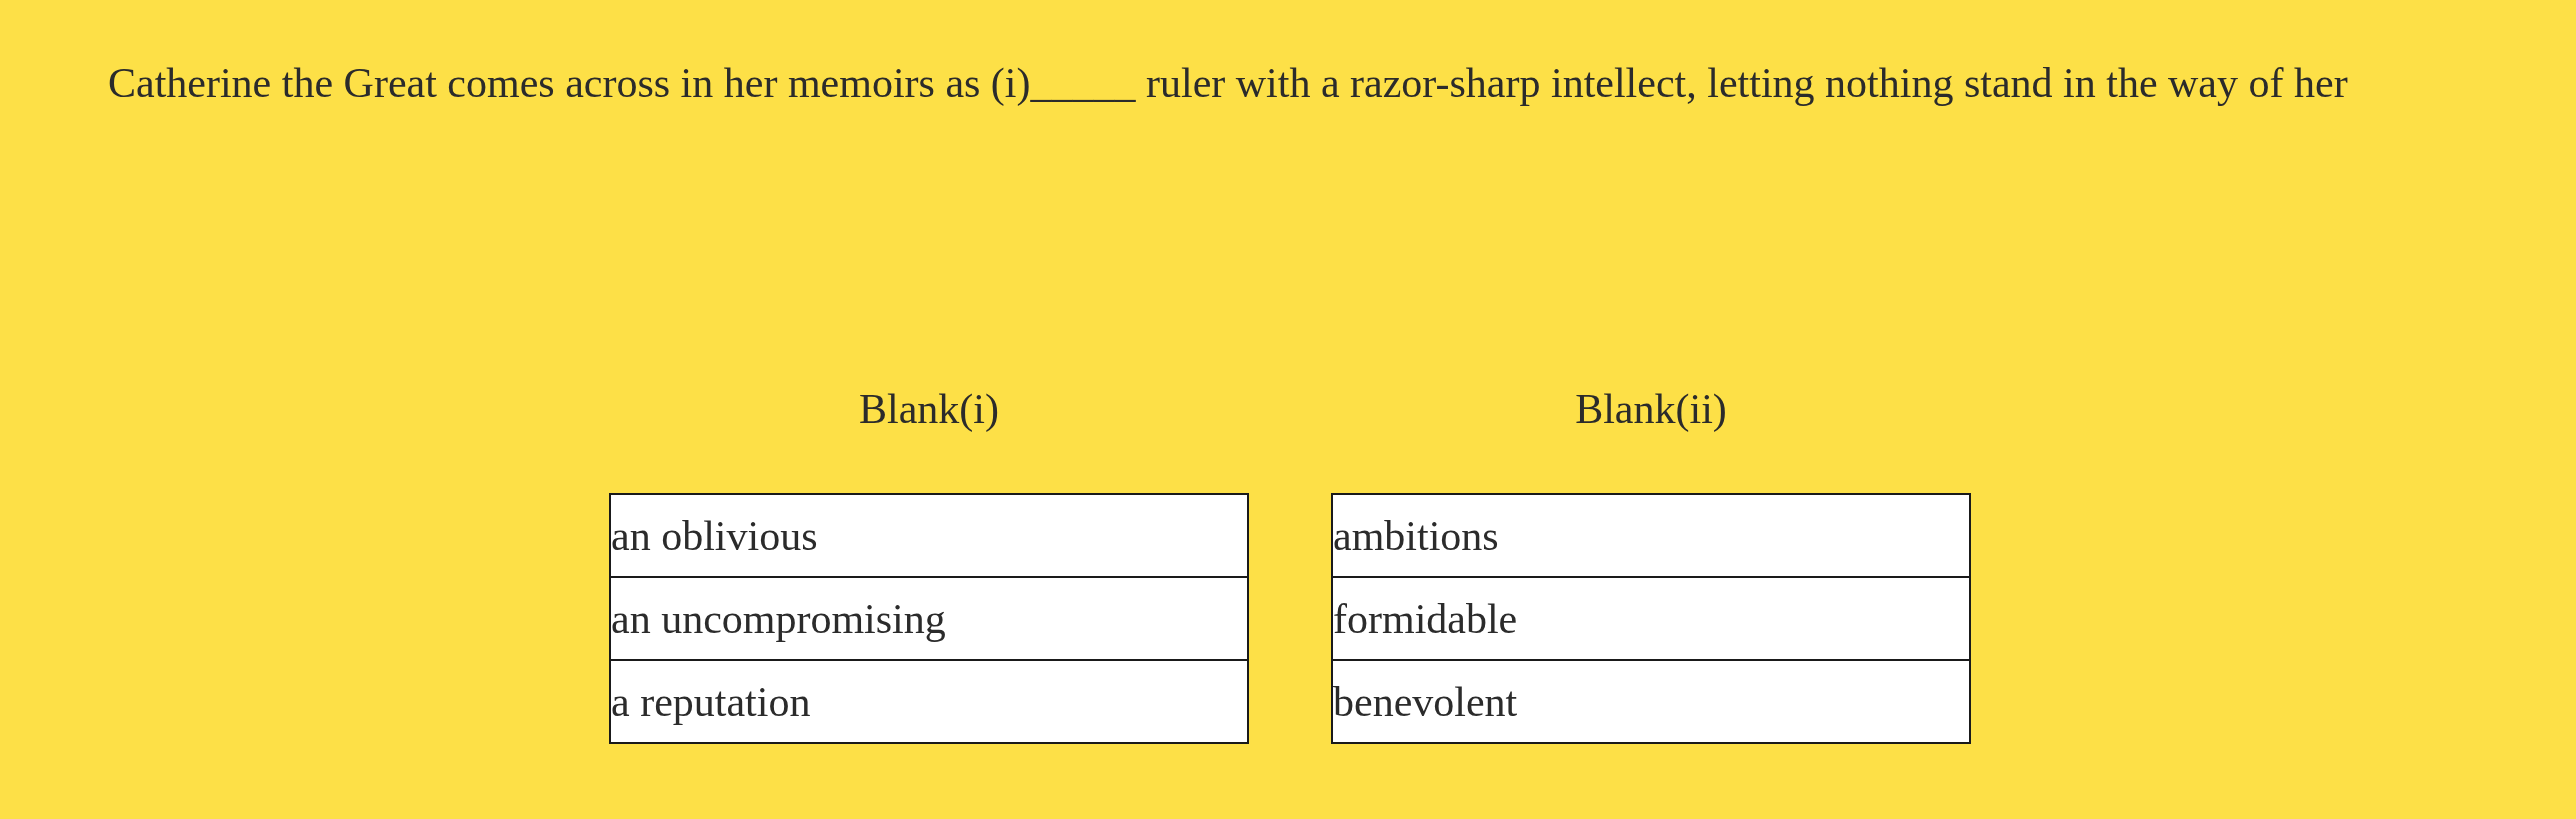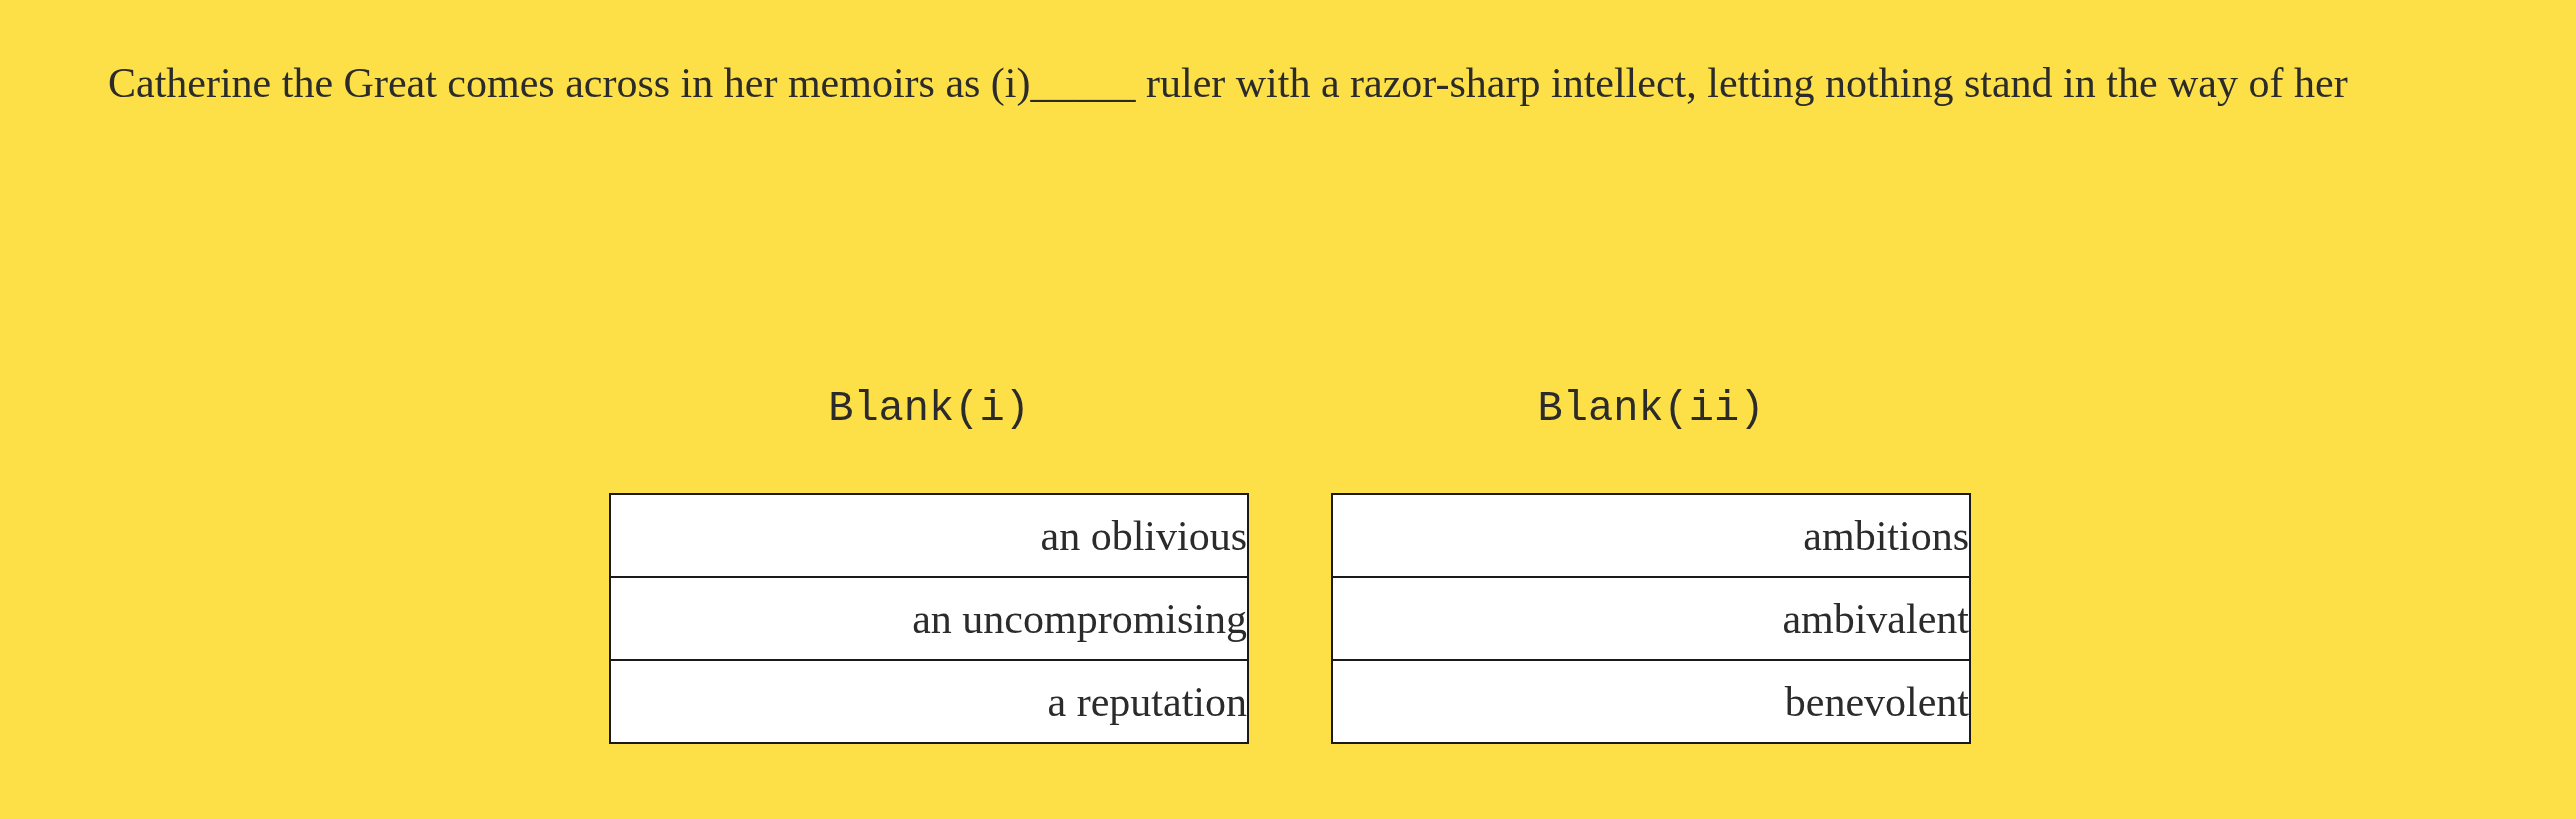--- a/index.html
+++ b/index.html
@@ -30,31 +30,30 @@
     width: 640px;
   }
   .blank-col.col-i  { left: 609px; }
   .blank-col.col-ii { left: 1313px; padding-left: 18px; }
   .blank-header {
     width: 100%;
     text-align: center;
     font-size: 42px;
     line-height: 49px;
     margin-bottom: 59px;
-    font-family: Liberation Mono, monospace;
   }
   table.options {
     border-collapse: collapse;
     width: 640px;
     table-layout: fixed;
   }
   table.options td {
     border: 2.4px solid #1a1a1a;
     height: 81px;
-    text-align: right;
+    text-align: left;
     vertical-align: middle;
     font-size: 42px;
     padding: 0;
     background: #ffffff;
   }
 </style>
 </head>
 <body>
 
 <div class="page">
@@ -81,21 +80,21 @@
   </div>
 
   <div class="blank-col col-ii">
     <div class="blank-header">Blank(ii)</div>
     <table class="options">
       <tbody>
         <tr>
           <td>ambitions</td>
         </tr>
         <tr>
-          <td>ambivalent</td>
+          <td>formidable</td>
         </tr>
         <tr>
           <td>benevolent</td>
         </tr>
       </tbody>
     </table>
   </div>
 
 </div>
 

